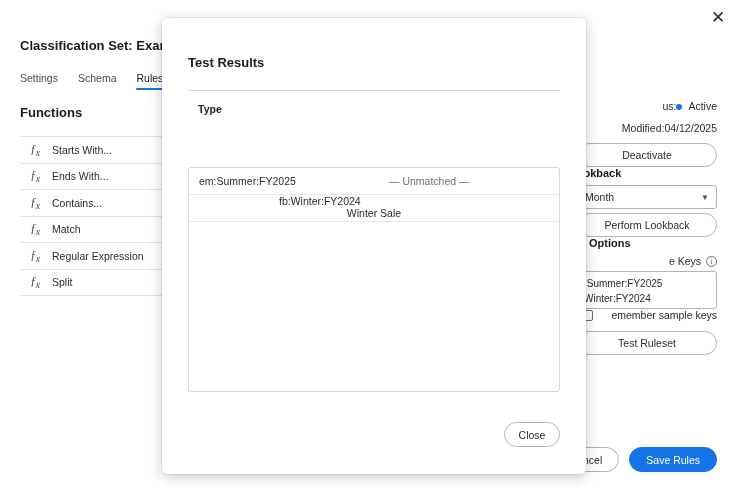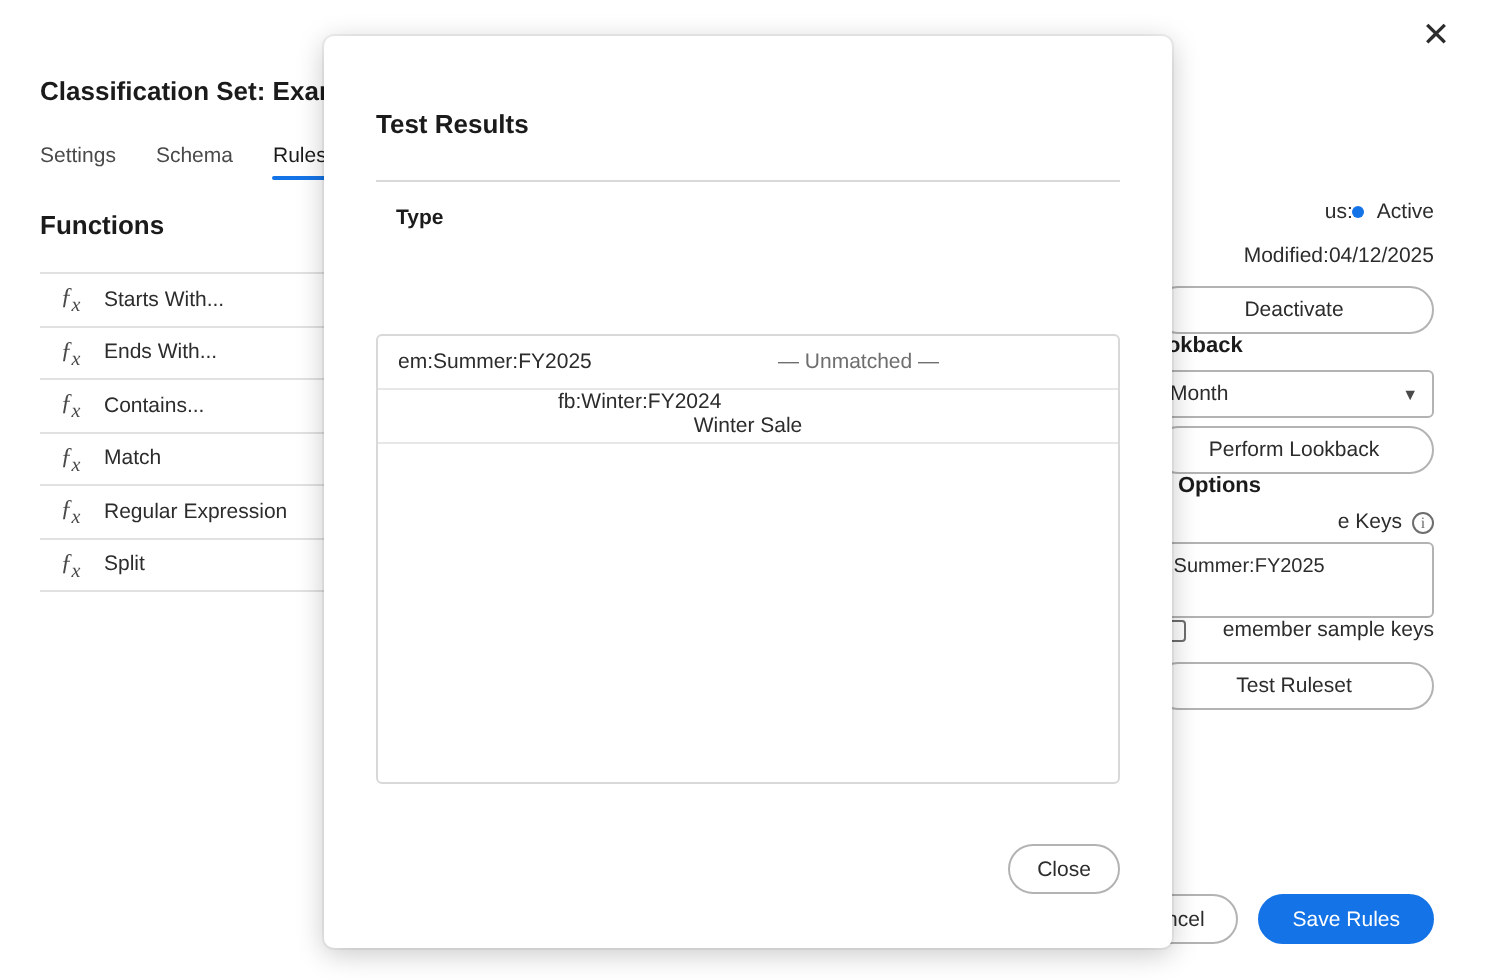--- a/index.html
+++ b/index.html
@@ -238,20 +238,21 @@
       <span class="chev">▼</span>
     </div>
     <div class="btn rr-btn">Perform Lookback</div>
     <div class="rr-section-title">est Options</div>
     <div class="rr-sub">
       <span>e Keys</span>
       <span class="info-icon">i</span>
     </div>
     <div class="rr-textarea">
       <div>:Summer:FY2025</div>
+      <div>Winter:FY2024</div>
     </div>
     <div class="rr-check">
       <span class="checkbox"></span>
       <span>emember sample keys</span>
     </div>
     <div class="btn rr-btn">Test Ruleset</div>
   </div>
 
   <div class="footer-bar">
     <div class="btn">Cancel</div>

